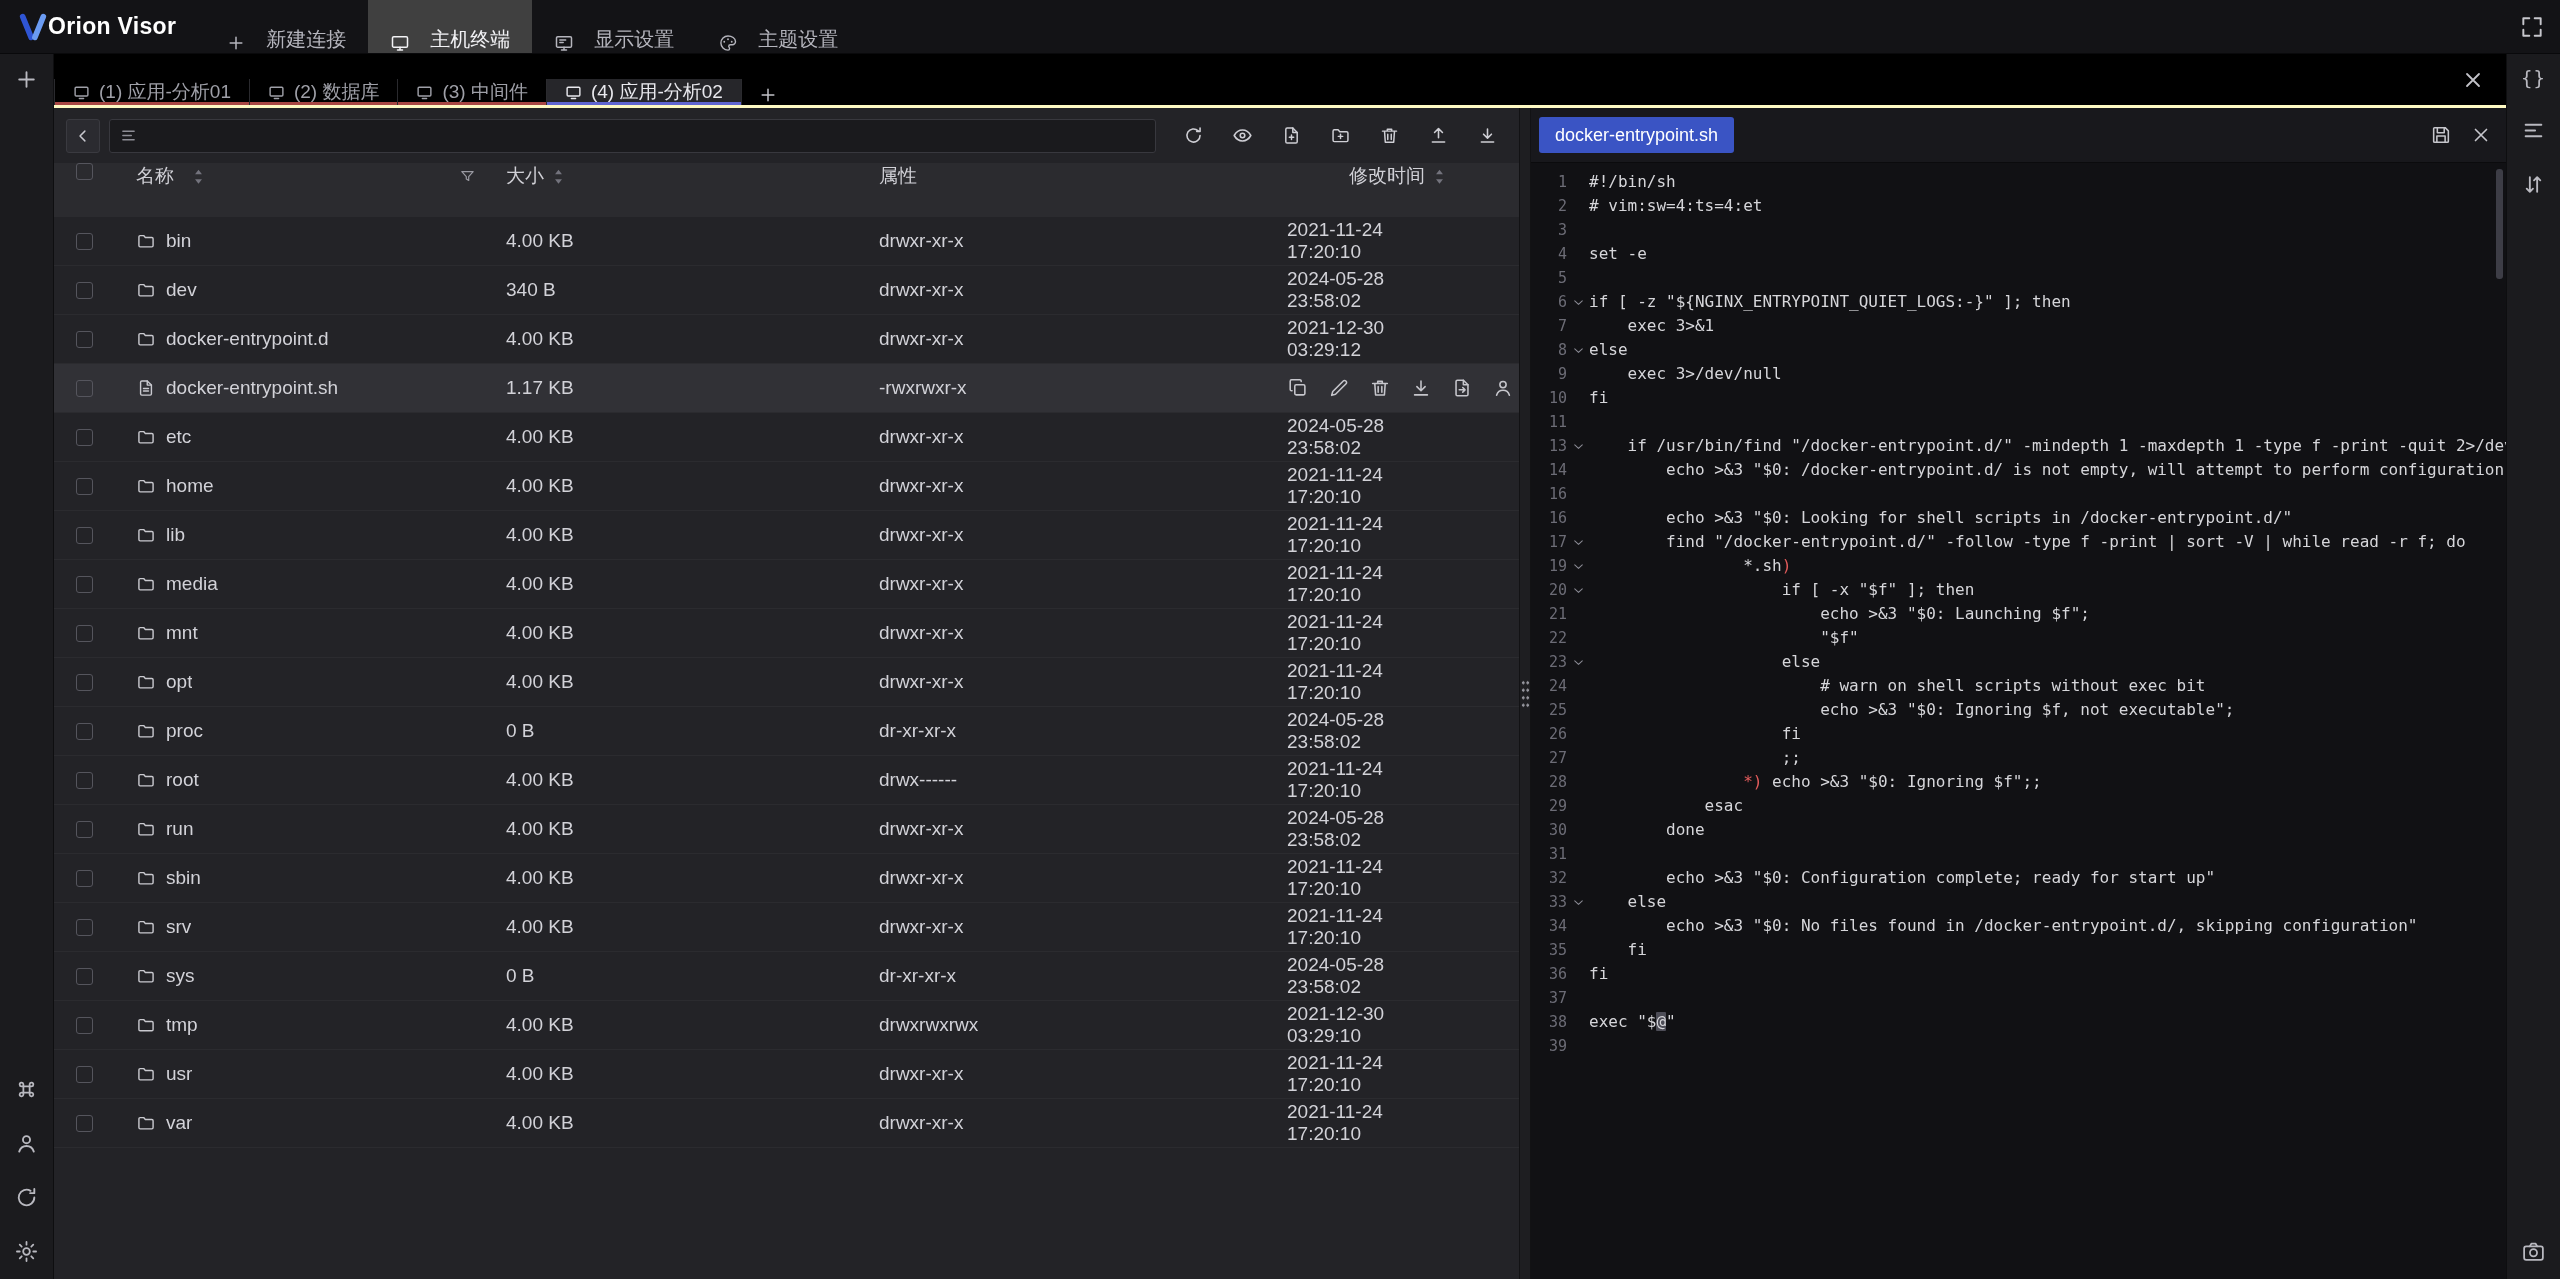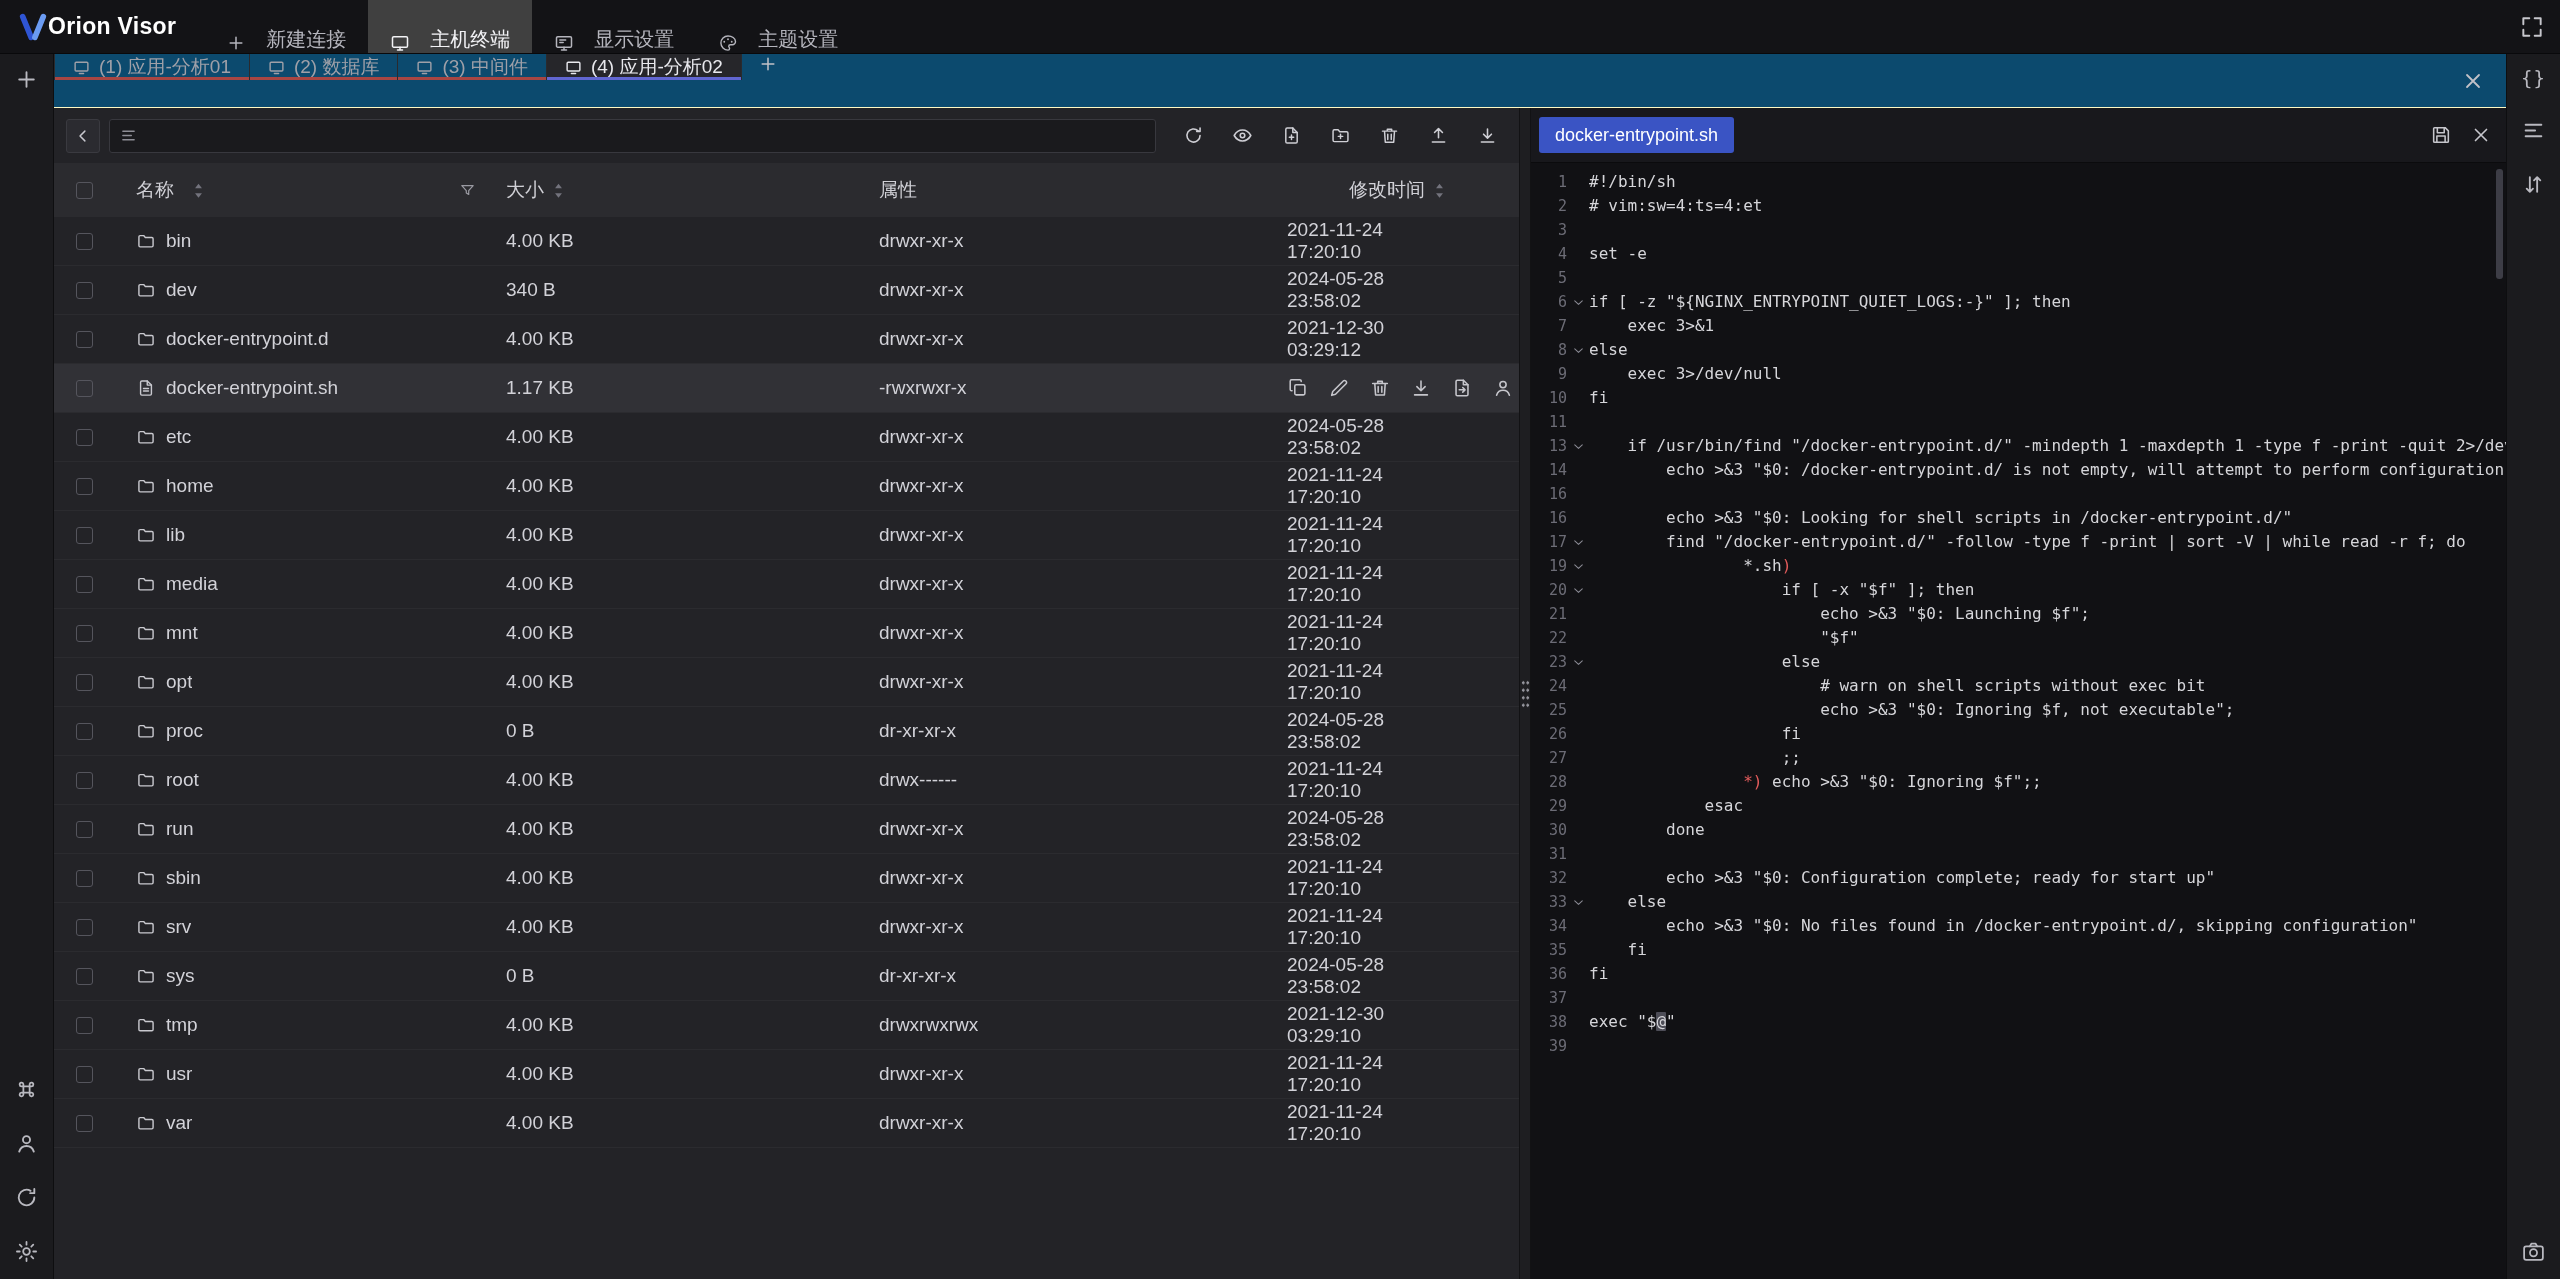--- a/index.html
+++ b/index.html
@@ -28,21 +28,21 @@
 .rail{width:54px;flex:0 0 54px;background:#1b1b1e;display:flex;flex-direction:column;align-items:center;padding:13px 0 15px}
 .rail.left{border-right:1px solid #0e0e10}
 .rail.right{border-left:1px solid #0e0e10}
 .rail .icon{width:25px;height:25px;color:#b9b9c0;cursor:pointer}
 .rail .group{display:flex;flex-direction:column;align-items:center;gap:29px}
 .rail .spacer{flex:1}
 .brace-txt{font-family:"DejaVu Sans Mono","Liberation Mono",monospace;font-size:19px;color:#b9b9c0;letter-spacing:1px;cursor:pointer}
 .center{flex:1;display:flex;flex-direction:column;min-width:0}
 
 
-.tabbar{height:54px;flex:0 0 54px;background:#0c4a6e;display:flex;align-items:flex-start;border-bottom:1px solid #fef9c3}
+.tabbar{height:54px;flex:0 0 54px;background:#000000;display:flex;align-items:flex-end;border-bottom:3px solid #fef9c3}
 .tab{position:relative;display:flex;align-items:center;gap:9px;padding:0 18px;font-size:19px;color:#9fa0a8;border-right:1px solid #2a2a2e;cursor:pointer;white-space:nowrap}
 .tab:first-child{border-left:1px solid #2a2a2e}
 .tab .icon{width:17px;height:17px}
 .tab.active{background:#26262a;color:#e9e9ee}
 .tab-underline{position:absolute;left:0;right:0;bottom:0;height:3px}
 .tab-add{width:52px;display:flex;align-items:center;justify-content:center;color:#c2c2c8;cursor:pointer}
 .tab-add .icon{width:20px;height:20px}
 .tabbar-close{margin-left:auto;align-self:center;width:24px;height:24px;color:#c2c2c8;margin-right:21px;cursor:pointer}
 .tabbar-close svg{width:100%;height:100%}
 
@@ -53,21 +53,21 @@
 .file-panel{width:1465px;flex:0 0 1465px;background:#232327;display:flex;flex-direction:column;min-width:0}
 .toolbar{height:55px;flex:0 0 55px;display:flex;align-items:center;padding:0 12px;gap:9px}
 .backbtn{width:34px;height:34px;flex:0 0 34px;background:#2b2b30;border:1px solid #3a3a40;border-radius:3px;display:flex;align-items:center;justify-content:center;color:#c9c9cf;cursor:pointer}
 .backbtn svg{width:18px;height:18px}
 .pathbox{flex:1;height:34px;background:#1a1a1d;border:1px solid #38383e;border-radius:3px;display:flex;align-items:center;padding:0 10px;gap:9px;margin-right:8px}
 .pathbox .icon{width:17px;height:17px;color:#8e8e96;flex:0 0 17px}
 .pathbox input{flex:1;background:transparent;border:none;outline:none;color:#d6d6da;font-size:18px;font-family:inherit}
 .tbtn{width:40px;height:36px;display:flex;align-items:center;justify-content:center;color:#cfcfd5;cursor:pointer}
 .tbtn svg{width:21px;height:21px}
 
-.theader{height:54px;flex:0 0 54px;background:#2b2b2f;display:flex;align-items:center;font-size:19px;color:#d0d0d6}
+.theader{height:54px;flex:0 0 54px;background:#2b2b2f;display:flex;align-items:flex-start;font-size:19px;color:#d0d0d6}
 .col-check{width:60px;flex:0 0 60px;display:flex;align-items:center;justify-content:center}
 .col-name{width:392px;flex:0 0 392px;display:flex;align-items:center;gap:10px;padding-left:22px;min-width:0}
 .col-size{width:373px;flex:0 0 373px;display:flex;align-items:center}
 .col-attr{width:408px;flex:0 0 408px;display:flex;align-items:center}
 .col-mtime{flex:1;display:flex;align-items:center;justify-content:flex-end;padding-right:73px}
 .hsort{width:13px;height:18px;margin-left:8px;flex:0 0 13px}
 .hfilter{margin-left:auto;margin-right:30px;width:17px;height:17px;color:#9a9aa2;cursor:pointer}
 .hfilter svg{width:100%;height:100%}
 .checkbox{width:17px;height:17px;border:1.6px solid #55555d;border-radius:3px;background:transparent;cursor:pointer}
 .rows{flex:1;overflow:hidden}

